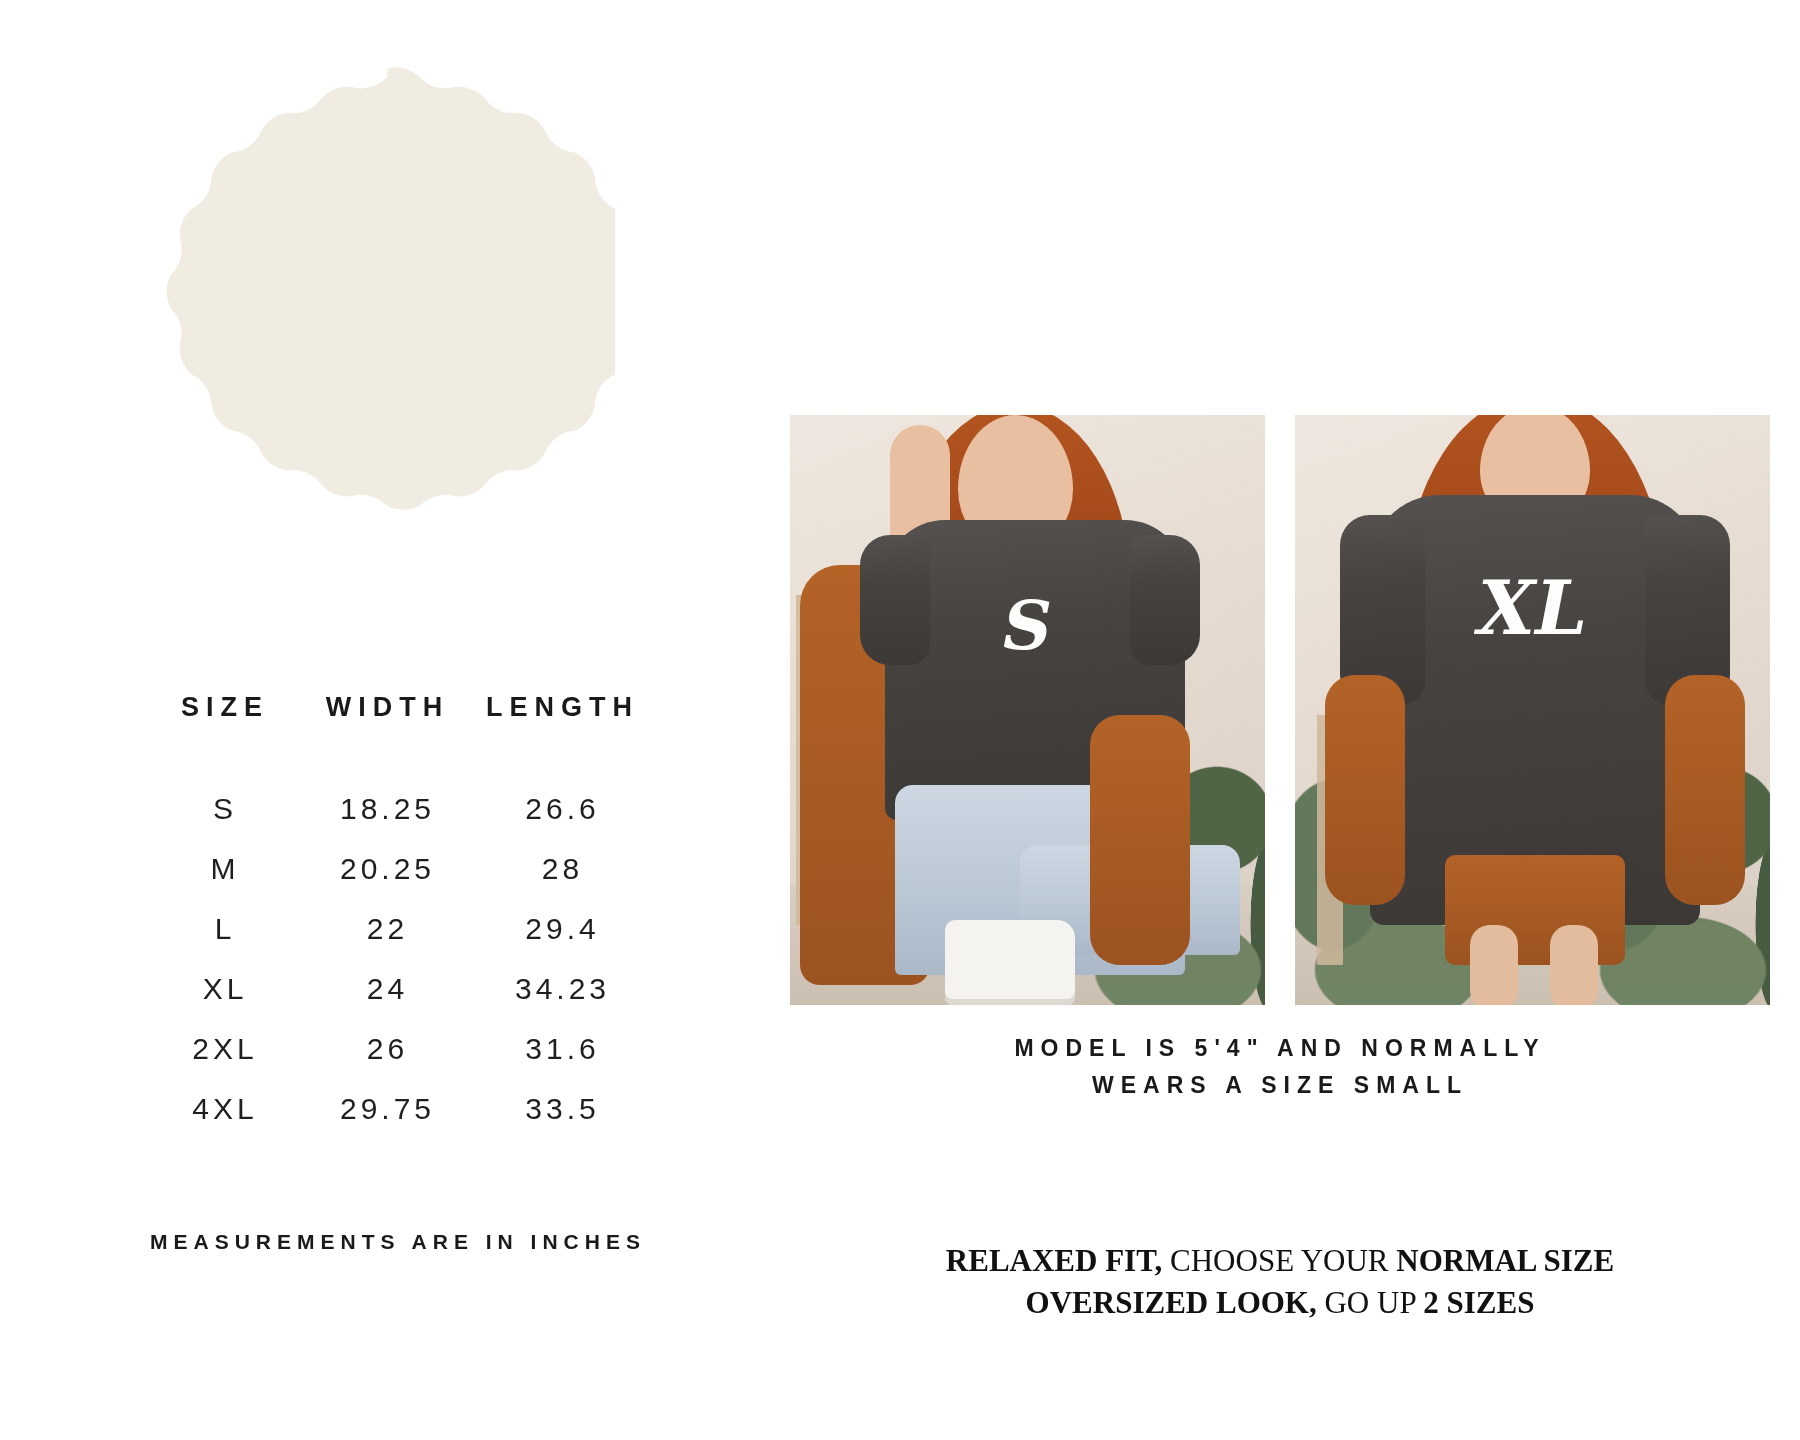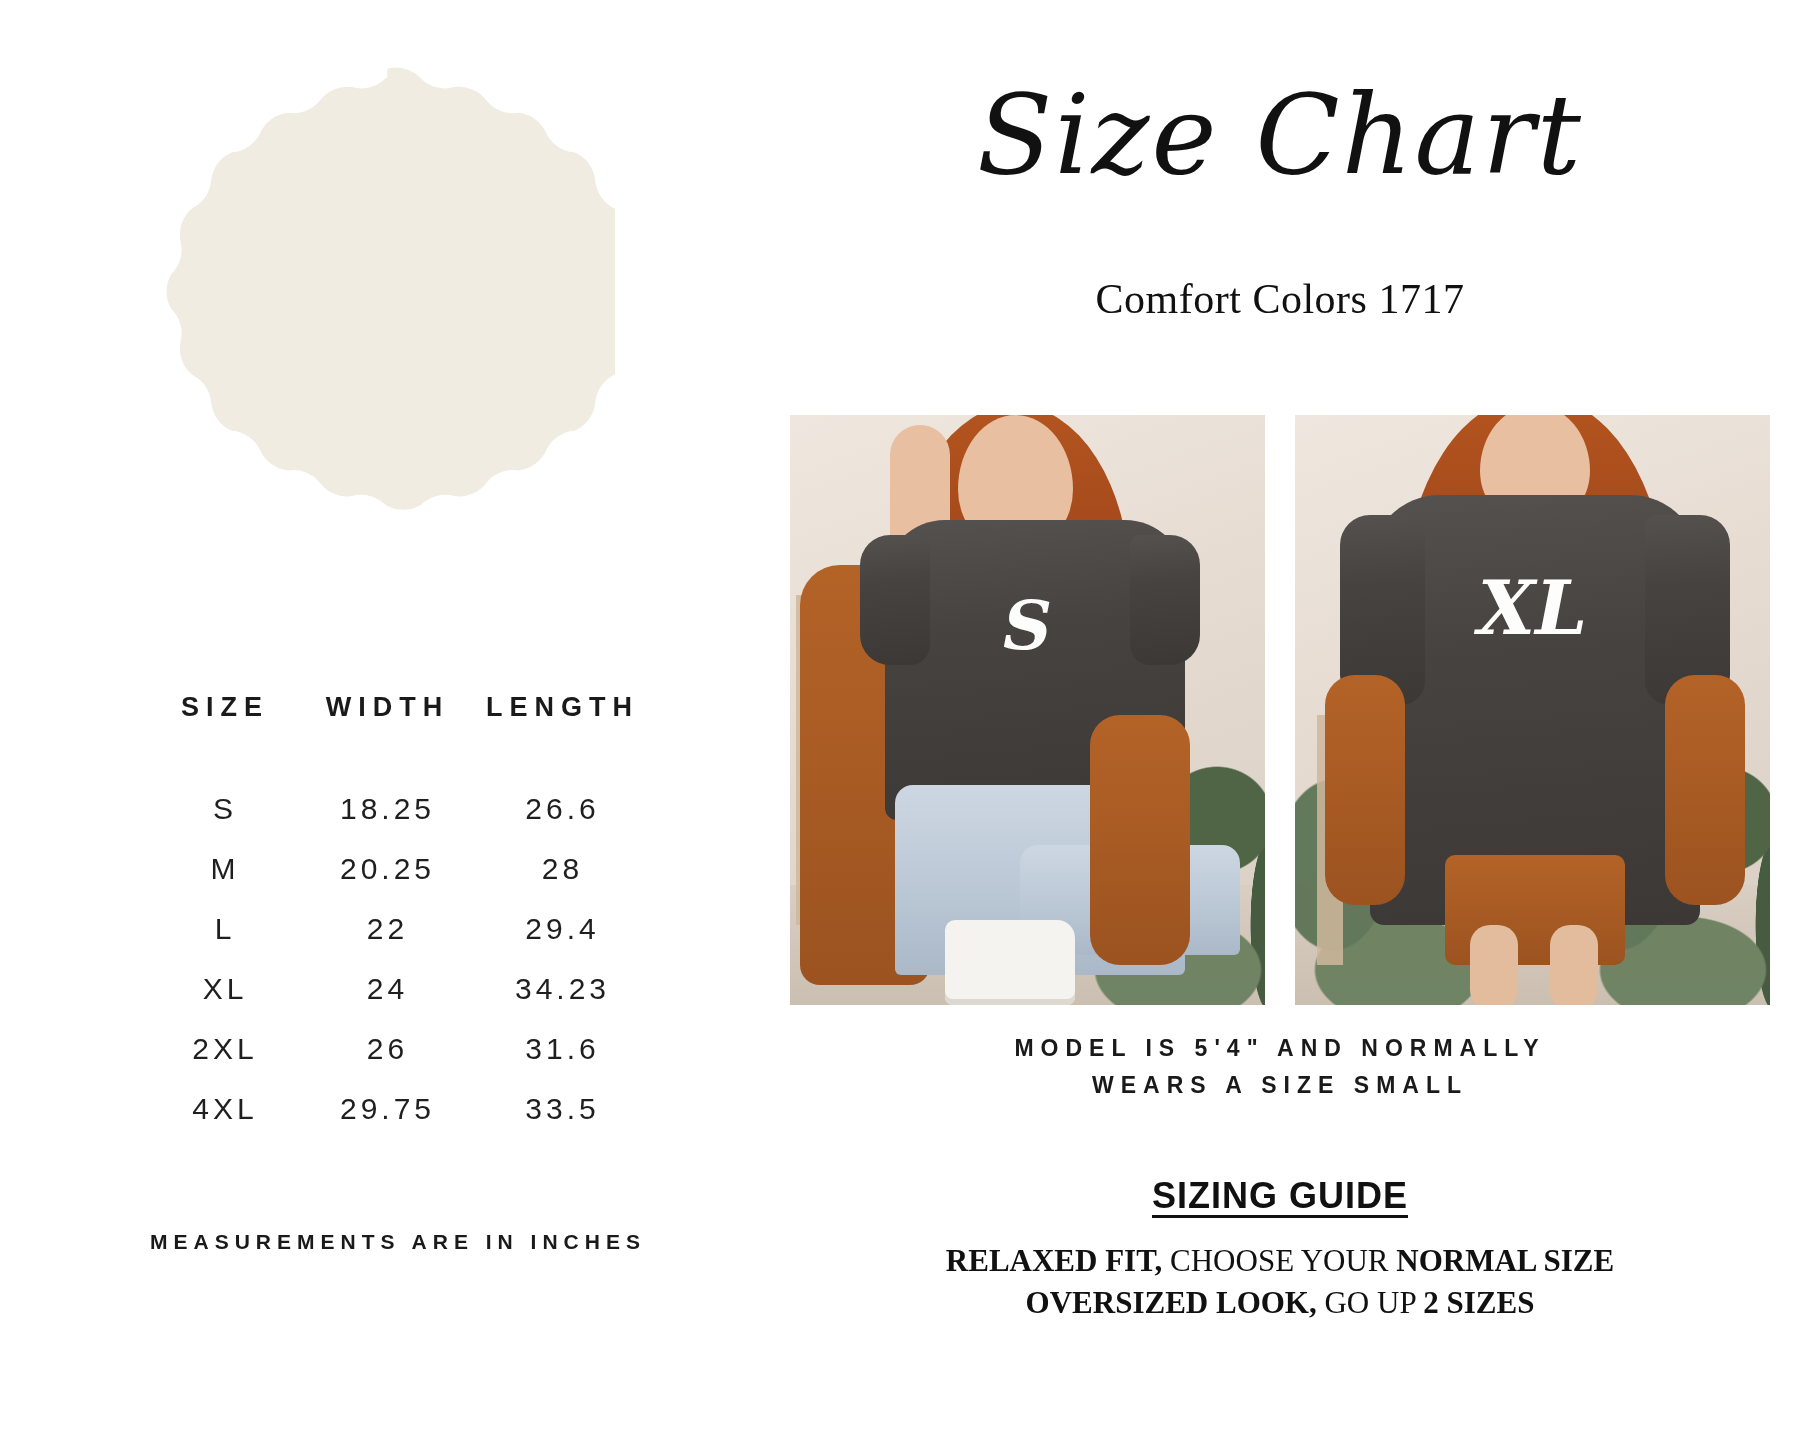--- a/index.html
+++ b/index.html
@@ -323,22 +323,20 @@
         </tr>
       </tbody>
     </table>
   </div>
 
   <div id="measure-note">MEASUREMENTS ARE IN INCHES</div>
 </div>
 
 <div id="right-column">
 
-  <div id="title-script">Size Chart</div>
-  <div id="title-sub">Comfort Colors 1717</div>
 
   <div id="photos">
 
     <div class="photo">
       <div class="sky"></div>
       <div class="floor"></div>
       <div class="plant"></div>
       <div class="chair" style="left:6px; top:180px; width:70px; height:330px;"></div>
 
       <div class="jacket" style="left:10px; top:150px; width:130px; height:420px; border-radius:40px 20px 20px 20px;"></div>
@@ -386,21 +384,20 @@
       <div class="leg" style="left:255px; top:510px; width:48px; height:85px;"></div>
     </div>
 
   </div>
 
   <div id="model-note">
     <div>MODEL IS 5'4" AND NORMALLY</div>
     <div>WEARS A SIZE SMALL</div>
   </div>
 
-  <div id="sizing-guide-title">SIZING GUIDE</div>
 
   <div id="sizing-lines">
     <div class="sizing-line">
       <span class="strong">RELAXED FIT,</span><span class="light"> CHOOSE YOUR </span><span class="strong">NORMAL SIZE</span>
     </div>
     <div class="sizing-line">
       <span class="strong">OVERSIZED LOOK,</span><span class="light"> GO UP </span><span class="strong">2 SIZES</span>
     </div>
   </div>
 

